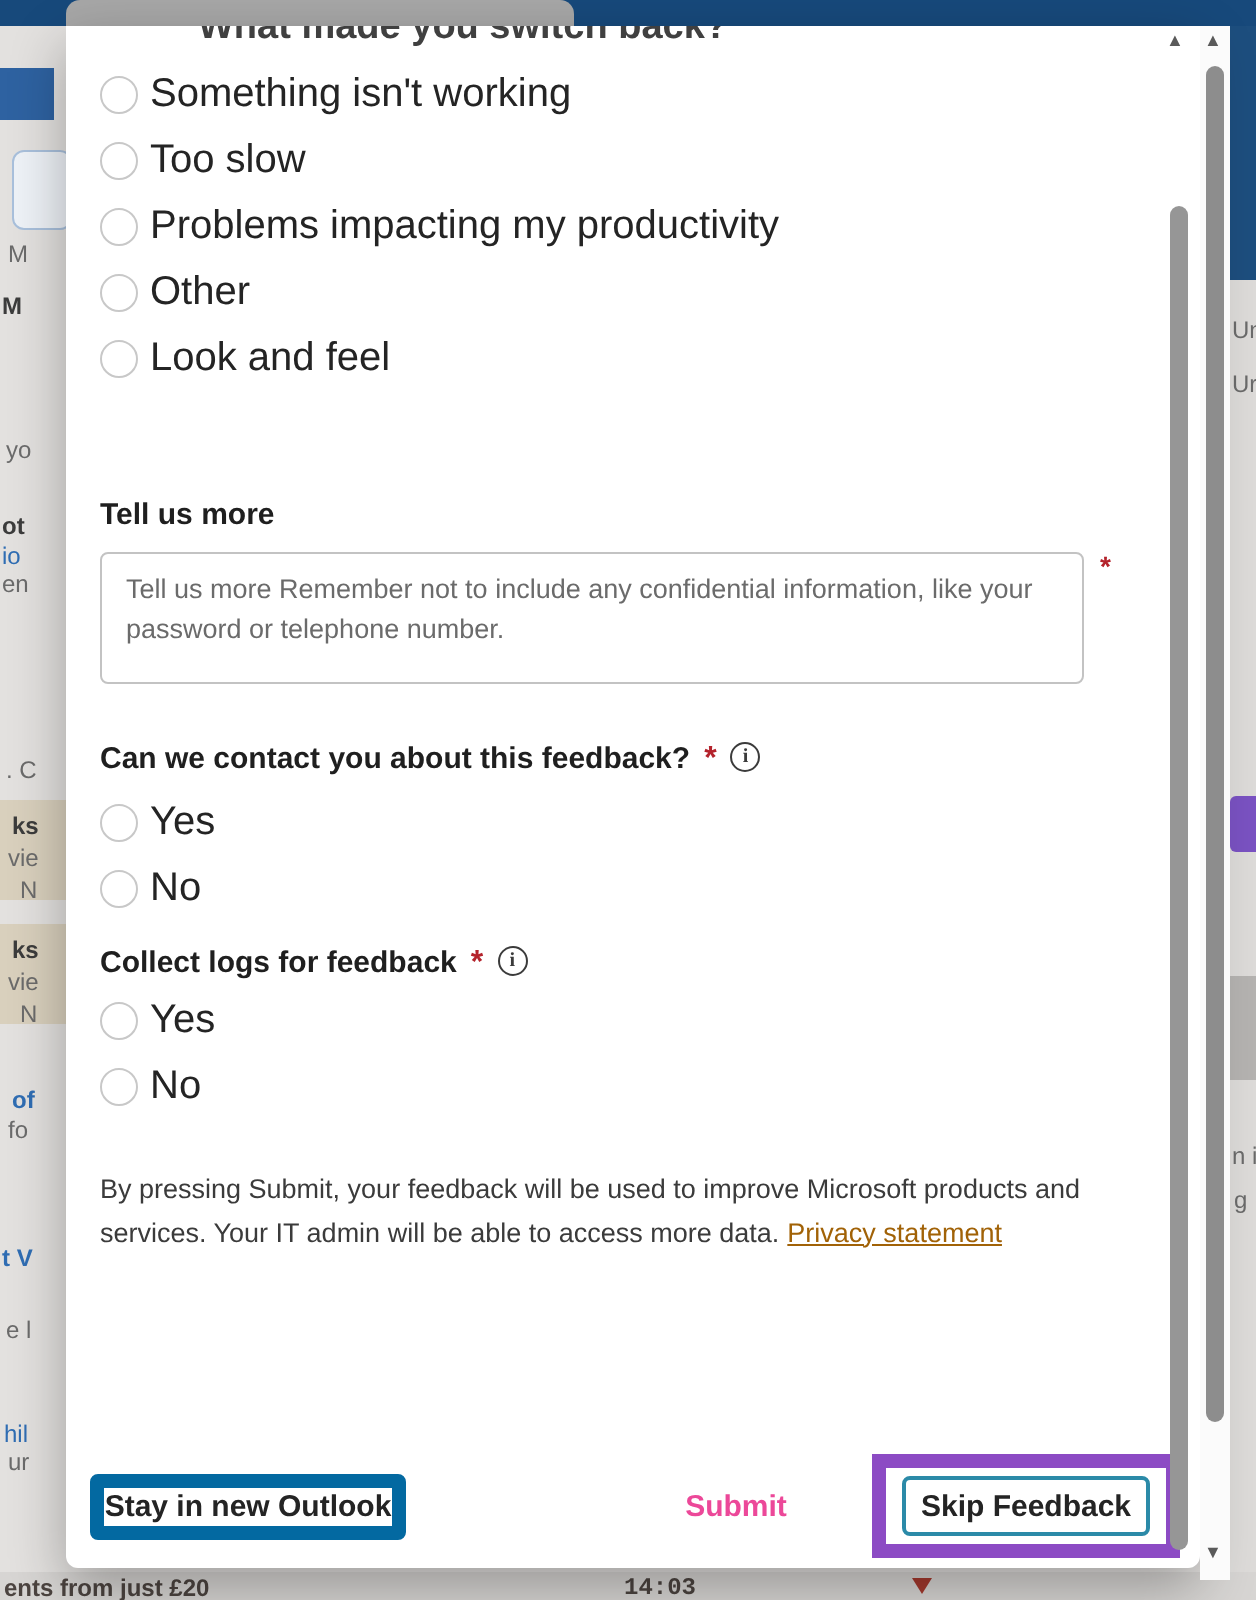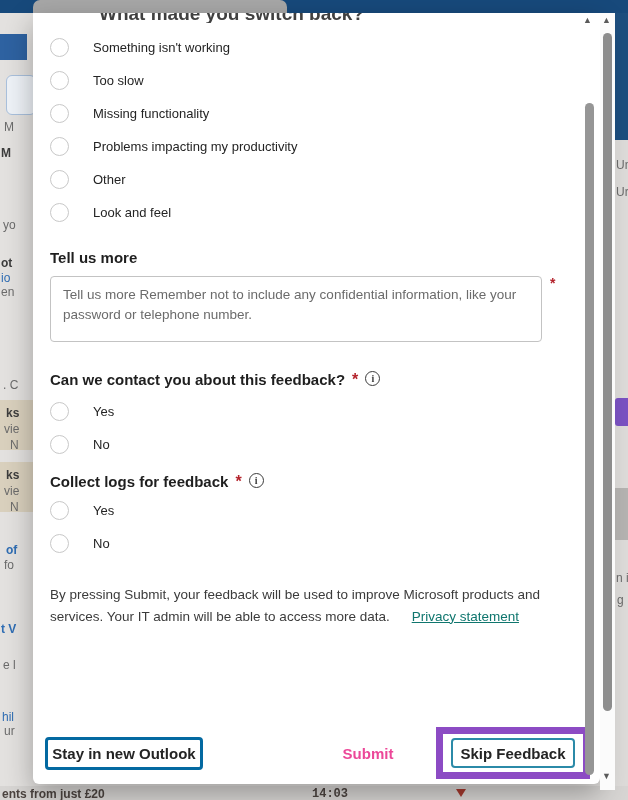--- a/index.html
+++ b/index.html
@@ -32,40 +32,40 @@
   .flag-tri { position:absolute; left:456px; top:3px; width:0; height:0;
     border-left:5px solid transparent; border-right:5px solid transparent; border-top:8px solid #a5392e; }
   
   .dialog { position:absolute; left:33px; top:13px; width:567px; height:771px; background:#ffffff;
     border-radius:0 0 6px 6px; box-shadow:0 10px 28px rgba(0,0,0,.30); z-index:2; }
   .title-clip { position:absolute; left:66px; top:0; height:10px; width:420px; overflow:hidden; }
   .title-clip .title { display:block; margin-top:-10px; font-size:19px; font-weight:bold; color:#404040; }
   .reasons { position:absolute; left:17px; top:25px; }
   .radio-row { display:flex; align-items:center; height:19px; margin-bottom:14px; }
   .radio { width:19px; height:19px; border:1px solid #c8c8c8; border-radius:50%; background:#fff; flex:0 0 19px; }
-  .radio-label { margin-left:24px; font-size:13px; color:#242424; }
+  .radio-label { margin-left:6px; font-size:20px; color:#242424; }
   .sec-label { font-size:15px; font-weight:bold; color:#1f1f1f; }
   .tellmore-label { position:absolute; left:17px; top:236px; }
   .feedback-textarea { position:absolute; left:17px; top:263px; width:492px; height:66px;
     border:1px solid #c3c3c3; border-radius:4px; padding:8px 12px; resize:none;
     font-family:"Liberation Sans", sans-serif; font-size:13.5px; line-height:1.5; color:#242424; outline:none; }
   .feedback-textarea::placeholder { color:#6b6b6b; }
   .req { color:#b4232c; font-weight:bold; }
   .ta-req { position:absolute; left:517px; top:262px; font-size:14px; }
   .q-row { position:absolute; left:17px; display:flex; align-items:flex-start; gap:7px; }
   .info-icon { width:15px; height:15px; border:1px solid #3b3b3b; border-radius:50%;
     display:flex; align-items:center; justify-content:center;
     font-size:10px; font-weight:bold; color:#3b3b3b; font-family:"Liberation Serif", serif; }
   .subradios { position:absolute; left:17px; }
   .disclaimer { position:absolute; left:17px; top:571px; width:492px; font-size:13.5px; line-height:21.5px; color:#3b3b3b; }
-  .privacy-link { color:#0f766e; text-decoration:underline; margin-left:22px; cursor:pointer; }
+  .privacy-link { color:#a16207; text-decoration:underline; margin-left:4px; cursor:pointer; }
   
   .btn { position:absolute; height:33px; border-radius:4px; font-family:"Liberation Sans", sans-serif;
     font-size:15px; font-weight:bold; display:flex; align-items:center; justify-content:center; cursor:pointer; }
-  .stay-btn { left:12px; top:724px; width:158px; background:#fff; border:3px solid #0369a1; color:#242424; }
+  .stay-btn { left:12px; top:724px; width:158px; background:#fff; border:7px solid #0369a1; color:#242424; }
   .submit-btn { left:285px; top:724px; width:100px; background:transparent; border:none; color:#ec4899; cursor:default; }
   .purple-box { position:absolute; left:403px; top:714px; width:154px; height:52px; border:7px solid #8c4bc4; }
   .skip-btn { position:relative; margin:4px auto 0; width:124px; height:30px; background:#fff;
     border:2px solid #2b8aa8; border-radius:4px; color:#242424;
     font-size:15px; font-weight:bold; display:flex; align-items:center; justify-content:center; cursor:pointer; }
   
   .scroll-arrow { position:absolute; font-size:9px; color:#5a5a5a; z-index:3; line-height:1; }
   .inner-thumb { position:absolute; left:585px; top:103px; width:9px; height:672px; background:#969696; border-radius:5px; z-index:3; }
   .outer-track { position:absolute; left:600px; top:13px; width:15px; height:777px; background:#fbfbfb; z-index:2; }
   .outer-thumb { position:absolute; left:603px; top:33px; width:9px; height:678px; background:#8d8d8d; border-radius:5px; z-index:3; }
@@ -129,24 +129,20 @@
     <div class="radio-row">
       <span class="radio"></span>
       <span class="radio-label">Something isn't working</span>
     </div>
     <div class="radio-row">
       <span class="radio"></span>
       <span class="radio-label">Too slow</span>
     </div>
     <div class="radio-row">
       <span class="radio"></span>
-      <span class="radio-label">Missing functionality</span>
-    </div>
-    <div class="radio-row">
-      <span class="radio"></span>
       <span class="radio-label">Problems impacting my productivity</span>
     </div>
     <div class="radio-row">
       <span class="radio"></span>
       <span class="radio-label">Other</span>
     </div>
     <div class="radio-row">
       <span class="radio"></span>
       <span class="radio-label">Look and feel</span>
     </div>

